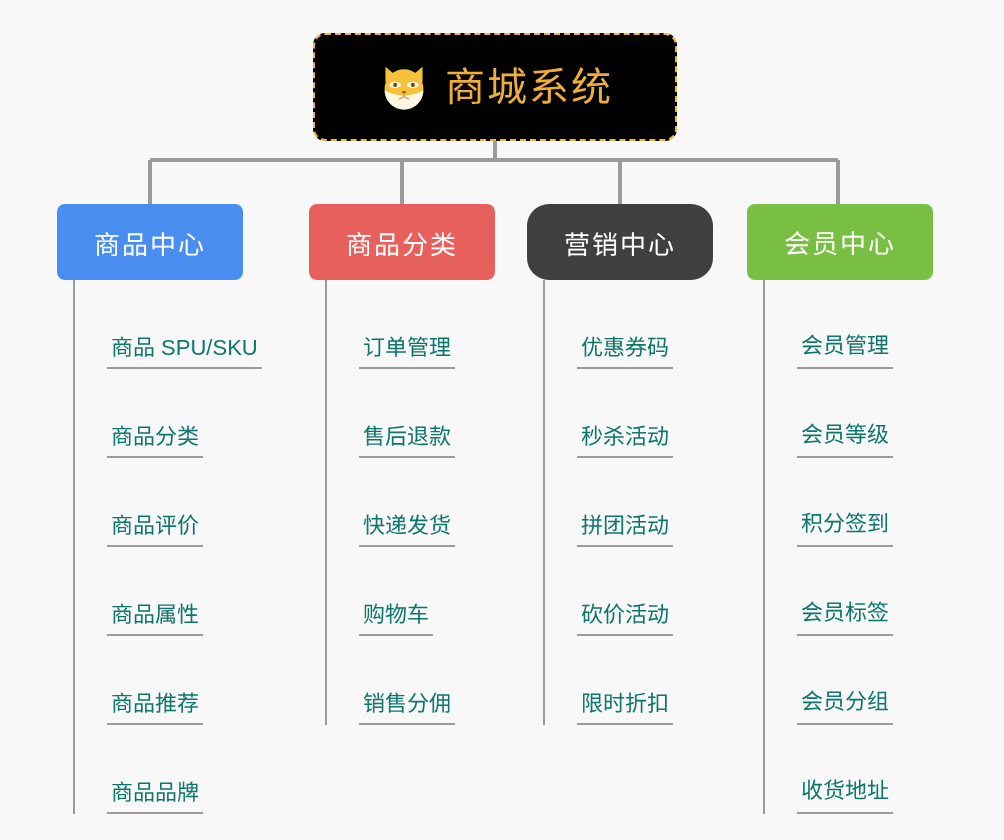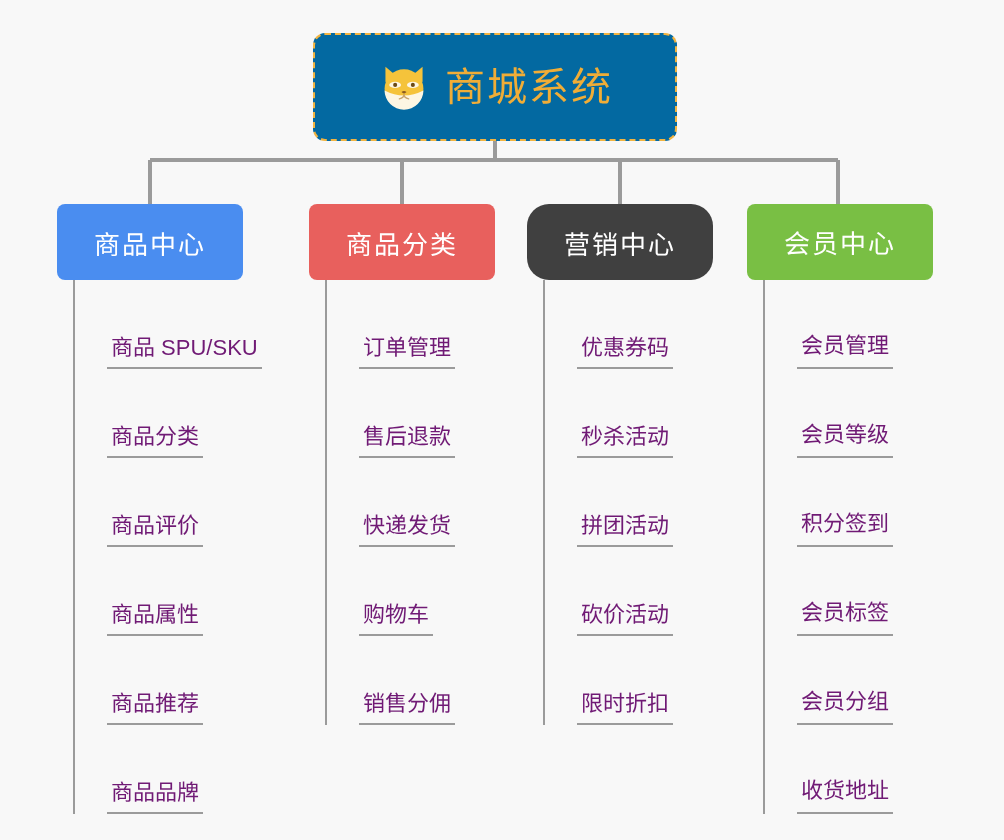--- a/index.html
+++ b/index.html
@@ -23,21 +23,21 @@
   }
 
   
   .root-card {
     position: absolute;
     left: 313px;
     top: 33px;
     width: 364px;
     height: 108px;
     box-sizing: border-box;
-    background: #0369a1;
+    background: #000000;
     border: 2px dashed #f2b441;
     border-radius: 12px;
     display: flex;
     align-items: center;
     justify-content: center;
     gap: 14px;
   }
   .root-emoji {
     width: 54px;
     height: 54px;
@@ -99,21 +99,21 @@
     height: 89px;
     display: flex;
     align-items: flex-end;
   }
   .leaf-label {
     display: inline-block;
     margin-left: 32px;
     padding: 0 4px 7px 4px;
     border-bottom: 2px solid #9b9b9b;
     font-size: 22px;
-    color: #701a75;
+    color: #0f766e;
     line-height: 1.1;
     white-space: nowrap;
   }
 
   
   .branch-0 { left: 57px; }
   .branch-0 .branch-head { width: 186px; background: #4a8df0; }
   .branch-1 { left: 309px; }
   .branch-1 .branch-head { width: 186px; background: #e8605d; }
   .branch-2 { left: 527px; }

